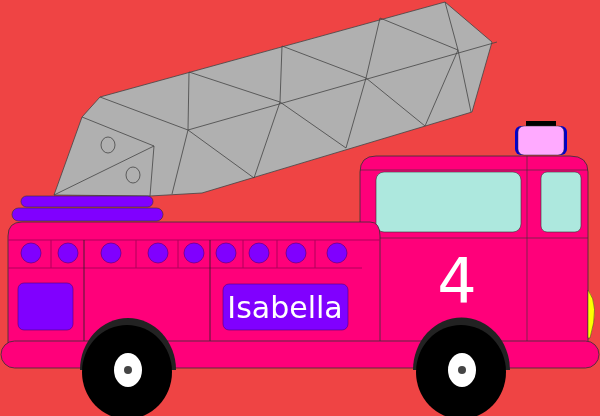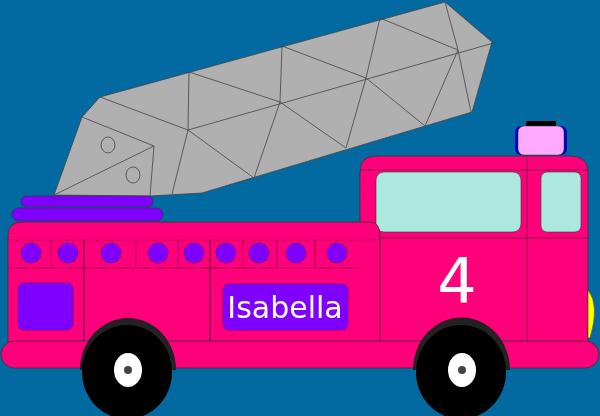--- a/index.html
+++ b/index.html
@@ -1,16 +1,16 @@
 <!DOCTYPE html>
 <html><head>
 <meta charset="utf-8">
 <style>
   html, body { margin: 0; padding: 0; background: #ffffff; }
-  .stage { position: relative; width: 600px; height: 416px; overflow: hidden; background: #0369a1; }
+  .stage { position: relative; width: 600px; height: 416px; overflow: hidden; background: #ef4444; }
   svg { position: absolute; left: 0; top: 0; }
   .name-text { font-family: "DejaVu Sans", sans-serif; font-size: 30px; fill: #ffffff; }
   .num-text { font-family: "DejaVu Sans", sans-serif; font-size: 62px; fill: #ffffff; }
 </style>
 </head>
 <body>
 
 <div class="stage">
 <svg width="600" height="416" viewBox="0 0 600 416" xmlns="http://www.w3.org/2000/svg">
 

